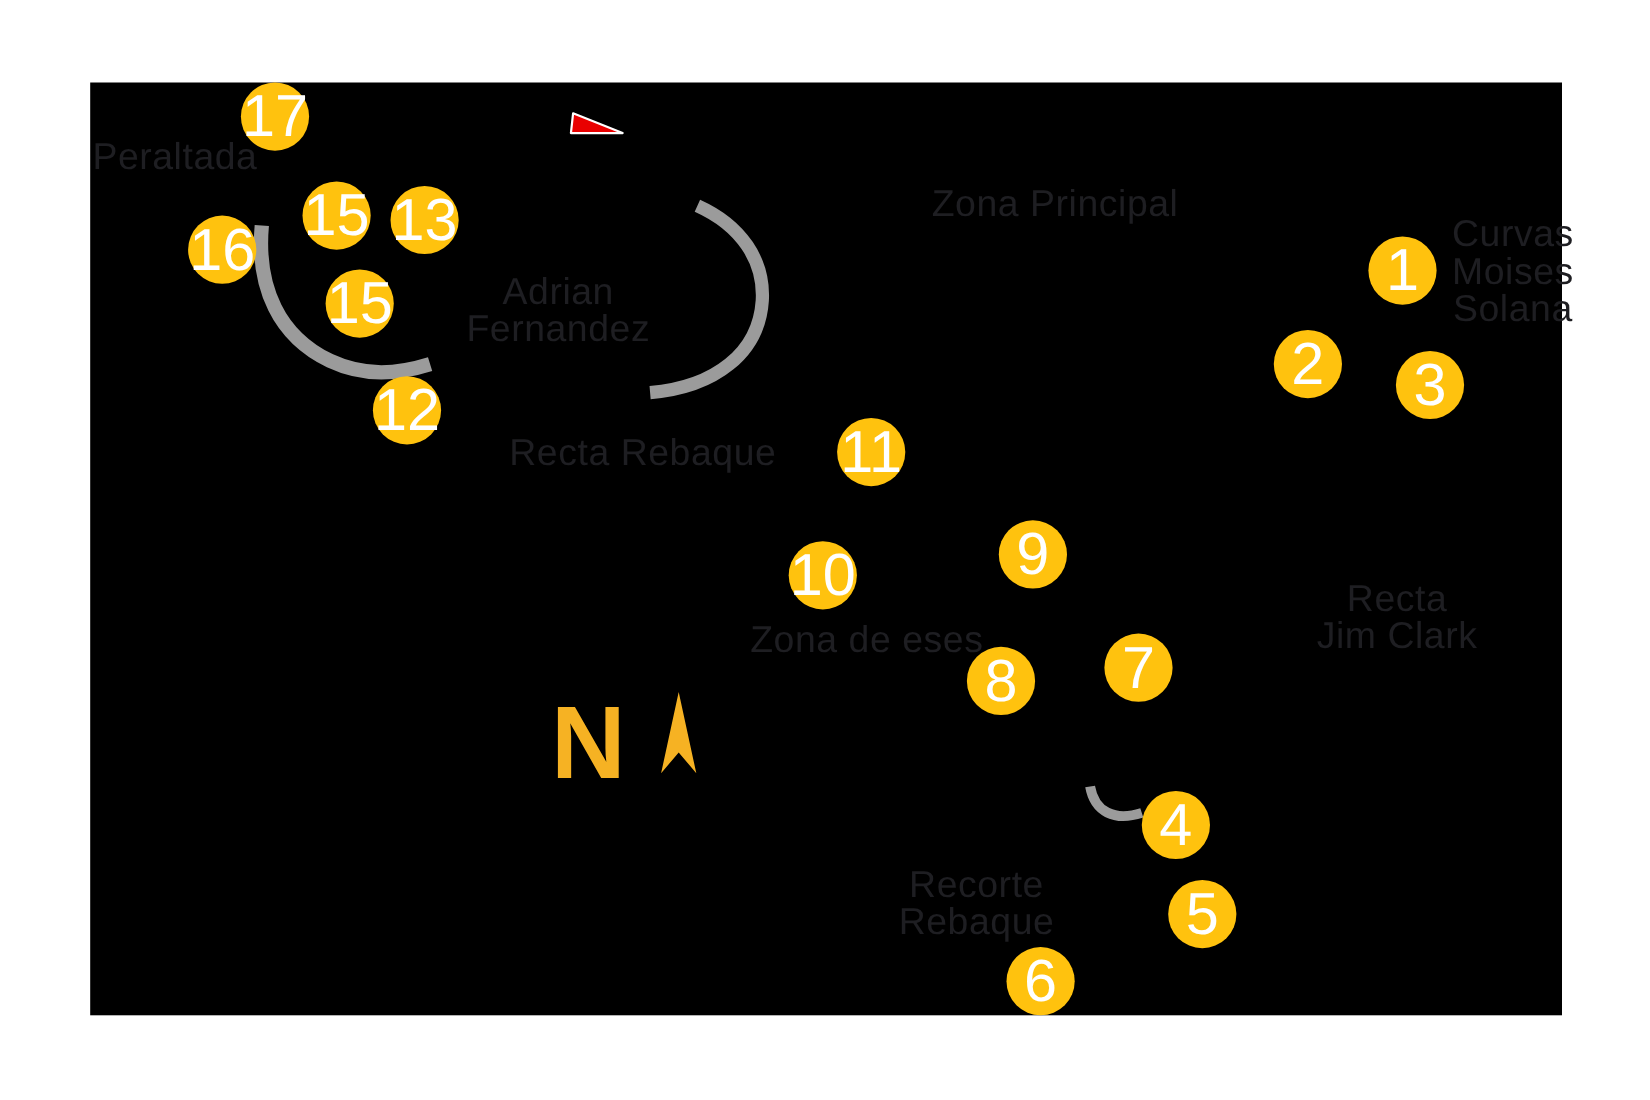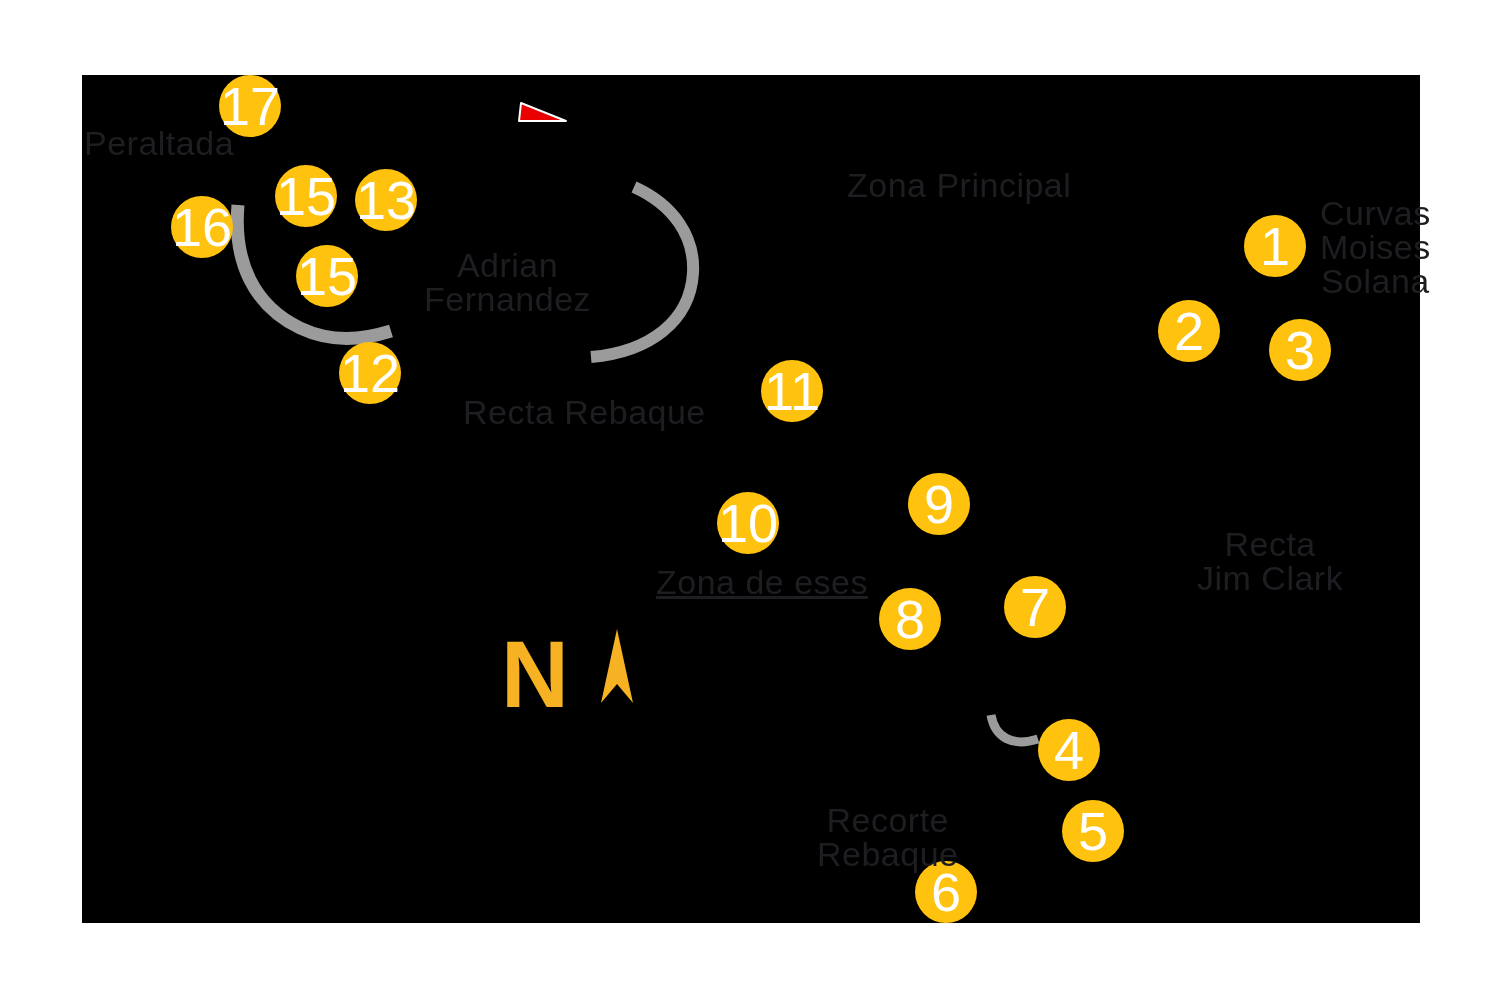--- a/index.html
+++ b/index.html
@@ -80,37 +80,37 @@
       <div class="turn-marker" style="left: 1244px; top: 215px;">1</div>
       <div class="turn-marker" style="left: 1158px; top: 300px;">2</div>
       <div class="turn-marker" style="left: 1269px; top: 319px;">3</div>
       <div class="turn-marker" style="left: 1038px; top: 719px;">4</div>
       <div class="turn-marker" style="left: 1062px; top: 800px;">5</div>
       <div class="turn-marker" style="left: 915px; top: 861px;">6</div>
       <div class="turn-marker" style="left: 1004px; top: 576px;">7</div>
       <div class="turn-marker" style="left: 879px; top: 588px;">8</div>
       <div class="turn-marker" style="left: 908px; top: 473px;">9</div>
       <div class="turn-marker" style="left: 717px; top: 492px;">10</div>
-      <div class="turn-marker" style="left: 761px; top: 360px;">11</div>
+      <div class="turn-marker" style="left: 761px; top: 380px;">11</div>
       <div class="turn-marker" style="left: 339px; top: 342px; text-align: center;">12</div>
       <div class="turn-marker" style="left: 355px; top: 169px; text-align: center;">13</div>
       <div class="turn-marker" style="left: 296px; top: 245px;">15</div>
       <div class="turn-marker" style="left: 275px; top: 165px;">15</div>
       <div class="turn-marker" style="left: 171px; top: 196px;">16</div>
       <div class="turn-marker" style="left: 219px; top: 75px;">17</div>
     </div>
   <div id="section-labels">
       <div class="section-label" style="left: 84px; top: 126px;">Peraltada</div>
       <div class="section-label" style="left: 847px; top: 168px;">Zona Principal</div>
       <div class="section-label" style="left: 1320px; top: 196px;">Curvas
 Moises
 Solana</div>
       <div class="section-label" style="left: 424px; top: 248px;">Adrian
 Fernandez</div>
       <div class="section-label" style="left: 463px; top: 395px;">Recta Rebaque</div>
-      <div class="section-label" style="left: 656px; top: 565px; text-decoration: underline;">Zona de eses</div>
+      <div class="section-label" style="left: 682px; top: 565px;">Zona de eses</div>
       <div class="section-label" style="left: 1197px; top: 527px;">Recta
 Jim Clark</div>
-      <div class="section-label" style="left: 817px; top: 787px; margin-top: 16px;">Recorte
+      <div class="section-label" style="left: 817px; top: 787px;">Recorte
 Rebaque</div>
     </div>
 
 </div>
 
 </body></html>

